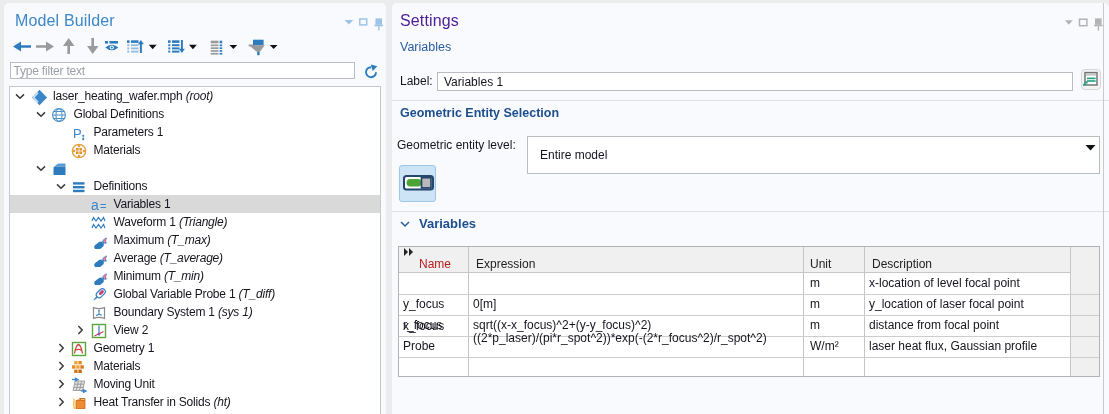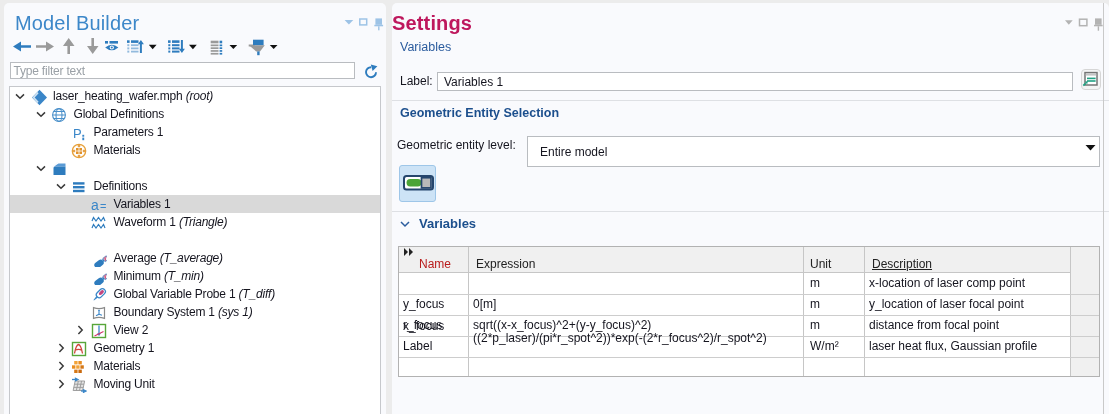--- a/index.html
+++ b/index.html
@@ -1,20 +1,20 @@
 <!DOCTYPE html>
 <html><head>
 <meta charset="utf-8">
 <style>
   * { margin:0; padding:0; box-sizing:border-box; }
   html,body { width:1109px; height:414px; overflow:hidden; }
   body { background:#ececec; font-family:"Liberation Sans", sans-serif; font-size:12px; color:#15151f; position:relative; }
   .abs { position:absolute; }
   .panel { position:absolute; top:3px; background:#f9fafd; border-radius:5px 5px 0 0; overflow:hidden; }
-  .ptitle { position:absolute; font-size:20px; letter-spacing:0.15px; }
+  .ptitle { position:absolute; font-size:16px; letter-spacing:0.15px; }
   .row { position:absolute; height:18px; left:0; right:0; line-height:18px; white-space:nowrap; letter-spacing:-0.2px; }
   .tag { font-style:italic; }
   .sel { background:#d9d9d9; }
   .row span.g { line-height:0; }
   .row span.g svg { display:block; }
   .sechead { position:absolute; font-weight:bold; color:#1c4f8d; font-size:12.5px; }
   .field { position:absolute; background:#fff; border:1px solid #b9bcc0; display:flex; align-items:center; }
 </style>
 </head>
 <body>
@@ -217,20 +217,33 @@
           <span class="abs g" style="left:81px; top:2px; width:17px; height:17px;">
             <svg width="16" height="16" viewBox="0 0 16 16">
               <g fill="none" stroke="#2e7cbe" stroke-width="1.2">
                 <polyline points="1,6 2.5,2.5 5,6 7.5,2.5 10,6 12.5,2.5 14,6"></polyline>
                 <polyline points="1,13 2.5,9.5 5,13 7.5,9.5 10,13 12.5,9.5 14,13"></polyline>
               </g>
             </svg>
           </span>
           <span class="abs" style="left:103.5px;">Waveform 1 <span class="tag">(Triangle)</span></span>
         </div>
+        <div class="row " style="top:144px;">
+          <span class="abs g" style="left:81px; top:2px; width:17px; height:17px;">
+            <svg width="16" height="16" viewBox="0 0 16 16">
+              <g transform="rotate(-38 8 8)">
+                <rect x="0" y="8.8" width="10" height="6.2" rx="2.9" fill="#2e7cbe"></rect>
+                <rect x="9.8" y="10.5" width="1.7" height="2.8" fill="#2e7cbe"></rect>
+                <rect x="11.5" y="10" width="4" height="3.9" fill="#fff" stroke="#6f9fcc" stroke-width="1"></rect>
+                <path d="M11.7 13.5 L15 10.2 M11.7 11.6 L13.2 10.1" stroke="#d2527a" stroke-width="0.9" fill="none"></path>
+              </g>
+            </svg>
+          </span>
+          <span class="abs" style="left:103.5px;">Maximum <span class="tag">(T_max)</span></span>
+        </div>
         <div class="row " style="top:180px;">
           <span class="abs g" style="left:81px; top:2px; width:17px; height:17px;">
             <svg width="16" height="16" viewBox="0 0 16 16">
               <g transform="rotate(-38 8 8)">
                 <rect x="0" y="8.8" width="10" height="6.2" rx="2.9" fill="#2e7cbe"></rect>
                 <rect x="9.8" y="10.5" width="1.7" height="2.8" fill="#2e7cbe"></rect>
                 <rect x="11.5" y="10" width="4" height="3.9" fill="#fff" stroke="#6f9fcc" stroke-width="1"></rect>
                 <path d="M11.7 13.5 L15 10.2 M11.7 11.6 L13.2 10.1" stroke="#d2527a" stroke-width="0.9" fill="none"></path>
               </g>
             </svg>
@@ -347,26 +360,42 @@
               <g stroke="#3a86c8" stroke-width="1.3" fill="#3a86c8">
                 <line x1="1" y1="2.5" x2="5" y2="2.5"></line>
                 <polygon points="7,2.5 4.5,1.2 4.5,3.8"></polygon>
                 <line x1="10" y1="14" x2="13" y2="14"></line>
                 <polygon points="15,14 12.5,12.7 12.5,15.3"></polygon>
               </g>
             </svg>
           </span>
           <span class="abs" style="left:83.5px;">Moving Unit</span>
         </div>
+        <div class="row " style="top:306px;">
+          <span class="abs g" style="left:47.5px; top:4px;">
+            <svg width="7" height="10" viewBox="0 0 7 10">
+              <polyline points="1.4,1 5.2,5 1.4,9" fill="none" stroke="#3b3b3b" stroke-width="1.5"></polyline>
+            </svg>
+          </span>
+          <span class="abs g" style="left:60.5px; top:2px; width:17px; height:17px;">
+            <svg width="16" height="16" viewBox="0 0 16 16">
+              <path d="M2.5 2 Q4.5 5 3.5 8 Q3 11 4.5 14 L3 14 Q1.5 10.5 2 7.5 Q2.5 4.5 2.5 2 Z" fill="#f5c243"></path>
+              <polygon points="5,5.5 8.5,3.5 14,3.5 14,5.5" fill="#f5a95c"></polygon>
+              <polygon points="5,5.5 14,5.5 14,13.5 5,13.5" fill="#ef8b33" stroke="#c9660e" stroke-width="0.8"></polygon>
+              <polygon points="8.5,3.5 14,3.5 14,5.5 10.5,5.5" fill="#f7bd7e" stroke="#c9660e" stroke-width="0.8"></polygon>
+            </svg>
+          </span>
+          <span class="abs" style="left:83.5px;">Heat Transfer in Solids <span class="tag">(ht)</span></span>
+        </div>
       </div>
   </div>
 </div>
 
 <div class="panel" id="stpanel" style="left:392px; width:717px; height:411px;">
-  <div class="ptitle" style="left:0; top:9px; color:#be185d;font-weight:bold;">Settings</div>
+  <div class="ptitle" style="left:8px; top:9px; color:#4c1d95;">Settings</div>
   <div class="abs" style="left:8px; top:37px; color:#2b5c9e; font-size:12.5px;">Variables</div>
 
   <svg class="abs" style="left:672px; top:15px;" width="42" height="14" viewBox="0 0 42 14">
     <polygon points="1,2.2 8.7,2.2 4.8,6.8" fill="#b3b3b3"></polygon>
     <rect x="15.5" y="1.2" width="7.4" height="6.5" fill="none" stroke="#b3b3b3" stroke-width="1.5"></rect>
     <g fill="#b3b3b3">
         <rect x="31" y="0.4" width="6.6" height="6.4"></rect>
         <rect x="30" y="6.8" width="8.6" height="1.5"></rect>
         <rect x="33.7" y="8.3" width="1.4" height="4.4"></rect>
       </g>
@@ -384,21 +413,21 @@
       <rect x="5" y="10.2" width="8.6" height="1.6" fill="#21a183"></rect>
       <line x1="1.3" y1="15.7" x2="3.6" y2="13.4" stroke="#21a183" stroke-width="1.9"></line>
       <polygon points="5.9,11 2.7,11.7 5.2,14.2" fill="#21a183"></polygon>
     </svg>
   </div>
 
   <div class="abs" style="left:0; top:97px; width:717px; height:1px; background:#dee0e4;"></div>
 
   <div class="sechead" style="left:8px; top:103px;">Geometric Entity Selection</div>
   <div class="abs" style="left:5px; top:135px;">Geometric entity level:</div>
-  <div class="field" style="left:135px; top:133px; width:573px; height:31px;">
+  <div class="field" style="left:135px; top:133px; width:573px; height:38px;">
     <span style="padding-left:12px;">Entire model</span>
     <svg style="position:absolute; right:3px; top:8px;" width="11" height="6" viewBox="0 0 11 6">
         <polygon points="0.5,0 10.5,0 5.5,5.5" fill="#111"></polygon>
       </svg>
   </div>
 
   <div class="abs" style="left:7px; top:162px; width:37px; height:37px; background:#cde3f6; border:1px solid #9ec6e8; border-radius:3px;">
     <svg width="35" height="35" viewBox="0 0 35 35" style="position:absolute;left:0;top:0;">
       <rect x="4" y="10" width="29" height="13.5" rx="2.5" fill="#fff" stroke="#26466d" stroke-width="2"></rect>
       <rect x="6.5" y="13" width="15" height="7.5" rx="3.7" fill="#4ca437"></rect>
@@ -424,31 +453,31 @@
     <div class="abs" style="left:0; top:68px; width:700px; height:1px; background:#cdcdcd;"></div>
     <div class="abs" style="left:0; top:89px; width:700px; height:1px; background:#cdcdcd;"></div>
     <div class="abs" style="left:0; top:110px; width:700px; height:1px; background:#cdcdcd;"></div>
     <svg class="abs" style="left:5px; top:1px;" width="12" height="8" viewBox="0 0 12 8">
       <polygon points="0,0 4,4 0,8" fill="#222"></polygon>
         <polygon points="5,0 9,4 5,8" fill="#222"></polygon>
     </svg>
     <div class="abs" style="left:20px; top:10px; color:#b91c1c;">Name</div>
     <div class="abs" style="left:77px; top:10px; color:#222;">Expression</div>
     <div class="abs" style="left:411px; top:10px; color:#222;">Unit</div>
-    <div class="abs" style="left:473px; top:10px; color:#222;text-decoration:underline;">Description</div>
+    <div class="abs" style="left:473px; top:10px; color:#222;">Description</div>
     <div class="abs" style="left:4px; top:44px;margin-top:28px;">x_focus</div>
     <div class="abs" style="left:411px; top:29px;">m</div>
-    <div class="abs" style="left:470px; top:29px;">x-location of laser comp point</div>
+    <div class="abs" style="left:470px; top:29px;">x-location of level focal point</div>
     <div class="abs" style="left:4px; top:50px;">y_focus</div>
     <div class="abs" style="left:74px; top:50px;">0[m]</div>
     <div class="abs" style="left:411px; top:50px;">m</div>
     <div class="abs" style="left:470px; top:50px;">y_location of laser focal point</div>
     <div class="abs" style="left:4px; top:71px;">r_focus</div>
     <div class="abs" style="left:74px; top:71px;">sqrt((x-x_focus)^2+(y-y_focus)^2)</div>
     <div class="abs" style="left:411px; top:71px;">m</div>
     <div class="abs" style="left:470px; top:71px;">distance from focal point</div>
-    <div class="abs" style="left:4px; top:92px;">Label</div>
+    <div class="abs" style="left:4px; top:92px;">Probe</div>
     <div class="abs" style="left:74px; top:84px;">((2*p_laser)/(pi*r_spot^2))*exp(-(2*r_focus^2)/r_spot^2)</div>
     <div class="abs" style="left:411px; top:92px;">W/m²</div>
     <div class="abs" style="left:470px; top:92px;">laser heat flux, Gaussian profile</div>
   </div>
   <div class="abs" style="left:711px; top:0; width:1px; height:411px; background:#c9c9c9;"></div>
 </div>
 
 </body></html>

